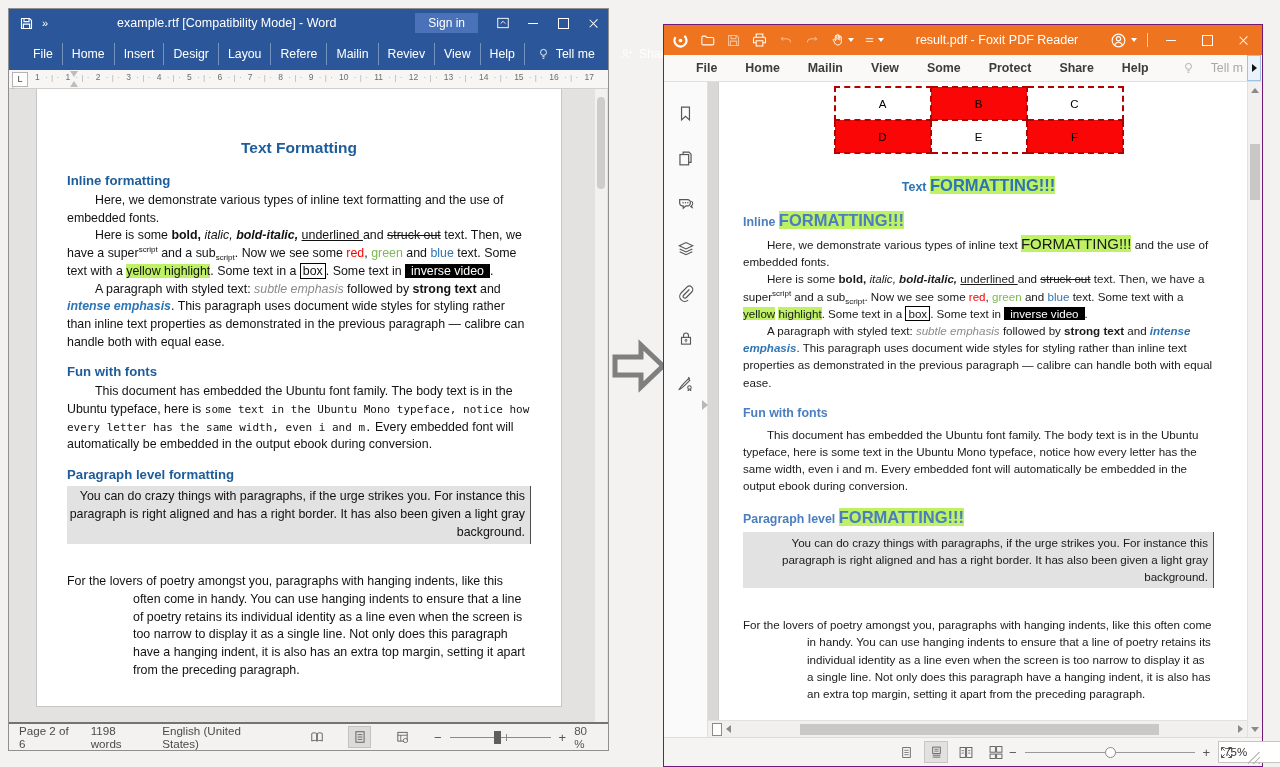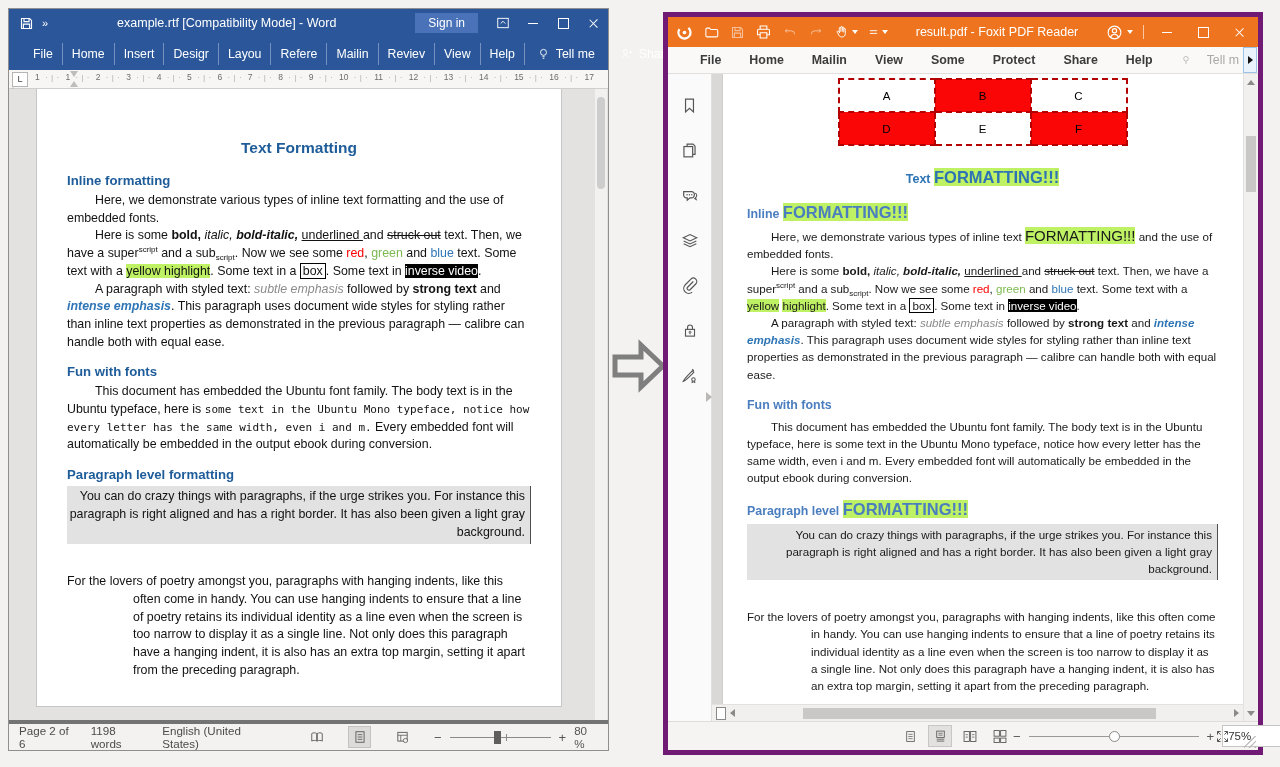--- a/index.html
+++ b/index.html
@@ -34,48 +34,48 @@
   .w-doc{flex:1;position:relative;background:#e3e2e1;overflow:hidden;}
   .w-page{position:absolute;left:27px;top:0;width:526px;height:618px;background:#fff;border:1px solid #c6c6c6;border-top:none;box-sizing:border-box;padding:0 30px;}
   .w-scroll{position:absolute;right:1px;top:0;width:12px;height:100%;background:#f2f1f0;}
   .w-scroll .thumb{position:absolute;left:2px;top:8px;width:8px;height:92px;background:#cdcdcd;border-radius:4px;}
   .doc{color:#121212;}
   .doc p{margin:0;font-size:12.4px;line-height:17.7px;text-indent:28px;}
   .doc-title{color:#1e5c9a;font-weight:700;font-size:15.5px;text-align:center;margin:50px 0 16px;}
   .doc .h{color:#1e5c9a;font-weight:700;font-size:13.2px;margin:13px 0 3px;text-indent:0;line-height:16px;}
   .p-gray{background:#e2e2e2;border-right:1.5px solid #4d4d4d;text-align:right;text-indent:0 !important;padding:2px 5px 3px 2px;}
   .p-poetry{text-indent:-66px !important;padding-left:66px;margin-top:29px !important;}
-  .w-status{height:26px;background:#f3f2f1;border-top:4px solid #737373;display:flex;align-items:center;font-size:11.6px;color:#4b4b4b;padding:0 10px;gap:20px;flex:0 0 auto;}
+  .w-status{height:26px;background:#f3f2f1;border-top:2px solid #737373;display:flex;align-items:center;font-size:11.6px;color:#4b4b4b;padding:0 10px;gap:20px;flex:0 0 auto;}
   .w-status .grow{flex:1;}
   .viewbtn{width:26px;height:22px;display:flex;align-items:center;justify-content:center;color:#555;}
   .viewbtn.active{background:#dcdbda;border:1px solid #c3c2c1;box-sizing:border-box;}
   .zoomline{display:flex;align-items:center;gap:8px;color:#555;}
   .ztrack{position:relative;width:112px;height:14px;}
   .ztrack .line{position:absolute;left:0;right:0;top:7px;height:1px;background:#8a8a8a;}
   .ztrack .mid{position:absolute;left:56px;top:4px;width:1px;height:7px;background:#8a8a8a;}
   .ztrack .zthumb{position:absolute;left:44px;top:1px;width:7px;height:13px;background:#5f5e5d;}
   .zsign{font-size:13px;color:#555;}
 
   
   .b{font-weight:700;} .i{font-style:italic;} .bi{font-weight:700;font-style:italic;}
   .u{text-decoration:underline;} .strike{text-decoration:line-through;}
   .sup{vertical-align:super;font-size:8px;line-height:0;} .sub{vertical-align:sub;font-size:8px;line-height:0;}
   .red{color:#fe0000;} .green{color:#7cb950;} .blue{color:#2e75b6;}
   .hl{background:#bef264;}
   .box{border:1px solid #000;padding:0 2px;}
-  .inv{background:#000;color:#fff;padding:0 0;}
+  .inv{background:#000;color:#fff;padding:0 6px;}
   .subtle{color:#8b8b8b;font-style:italic;}
   .intense{color:#2e75b6;font-weight:700;font-style:italic;}
   .mono{font-family:"DejaVu Sans Mono","Liberation Mono",monospace;font-size:11px;}
 
   
   #convert-arrow{position:absolute;left:607px;top:335px;width:62px;height:62px;}
 
   
-  #foxit-window{left:663px;top:12px;width:600px;height:743px;border:5px solid #701a75;background:#f5f4f3;}
+  #foxit-window{left:663px;top:24px;width:600px;height:743px;border:1px solid #701a75;background:#f5f4f3;}
   .f-titlebar{height:30px;background:#ee741f;display:flex;align-items:center;color:#fff;font-size:12.5px;flex:0 0 auto;padding:0 6px 0 8px;gap:10px;}
   .f-title{flex:1;text-align:center;white-space:nowrap;overflow:hidden;}
   .dim{opacity:.55;}
   .caret-dn{width:0;height:0;border-left:3.5px solid transparent;border-right:3.5px solid transparent;border-top:4px solid #fff;}
   .f-vdiv{width:1px;height:14px;background:rgba(255,255,255,.6);}
   .f-ctrl{width:26px;height:26px;display:flex;align-items:center;justify-content:center;}
   .f-menubar{height:26px;background:#faf9f8;border-bottom:1px solid #e2e0de;display:flex;align-items:center;font-size:12.4px;font-weight:700;color:#3c3c3c;padding:0 0 0 18px;gap:0;flex:0 0 auto;position:relative;}
   .f-menu{padding:4px 14px;white-space:nowrap;}
   .f-tellme{display:flex;align-items:center;gap:16px;color:#a9a9a9;font-weight:400;padding:0 4px 0 14px;white-space:nowrap;overflow:hidden;flex:1;justify-content:flex-end;}
   .f-expander{width:12px;height:24px;background:#eaf3fb;border:1px solid #9cc3e5;display:flex;align-items:center;justify-content:center;margin-right:1px;}

